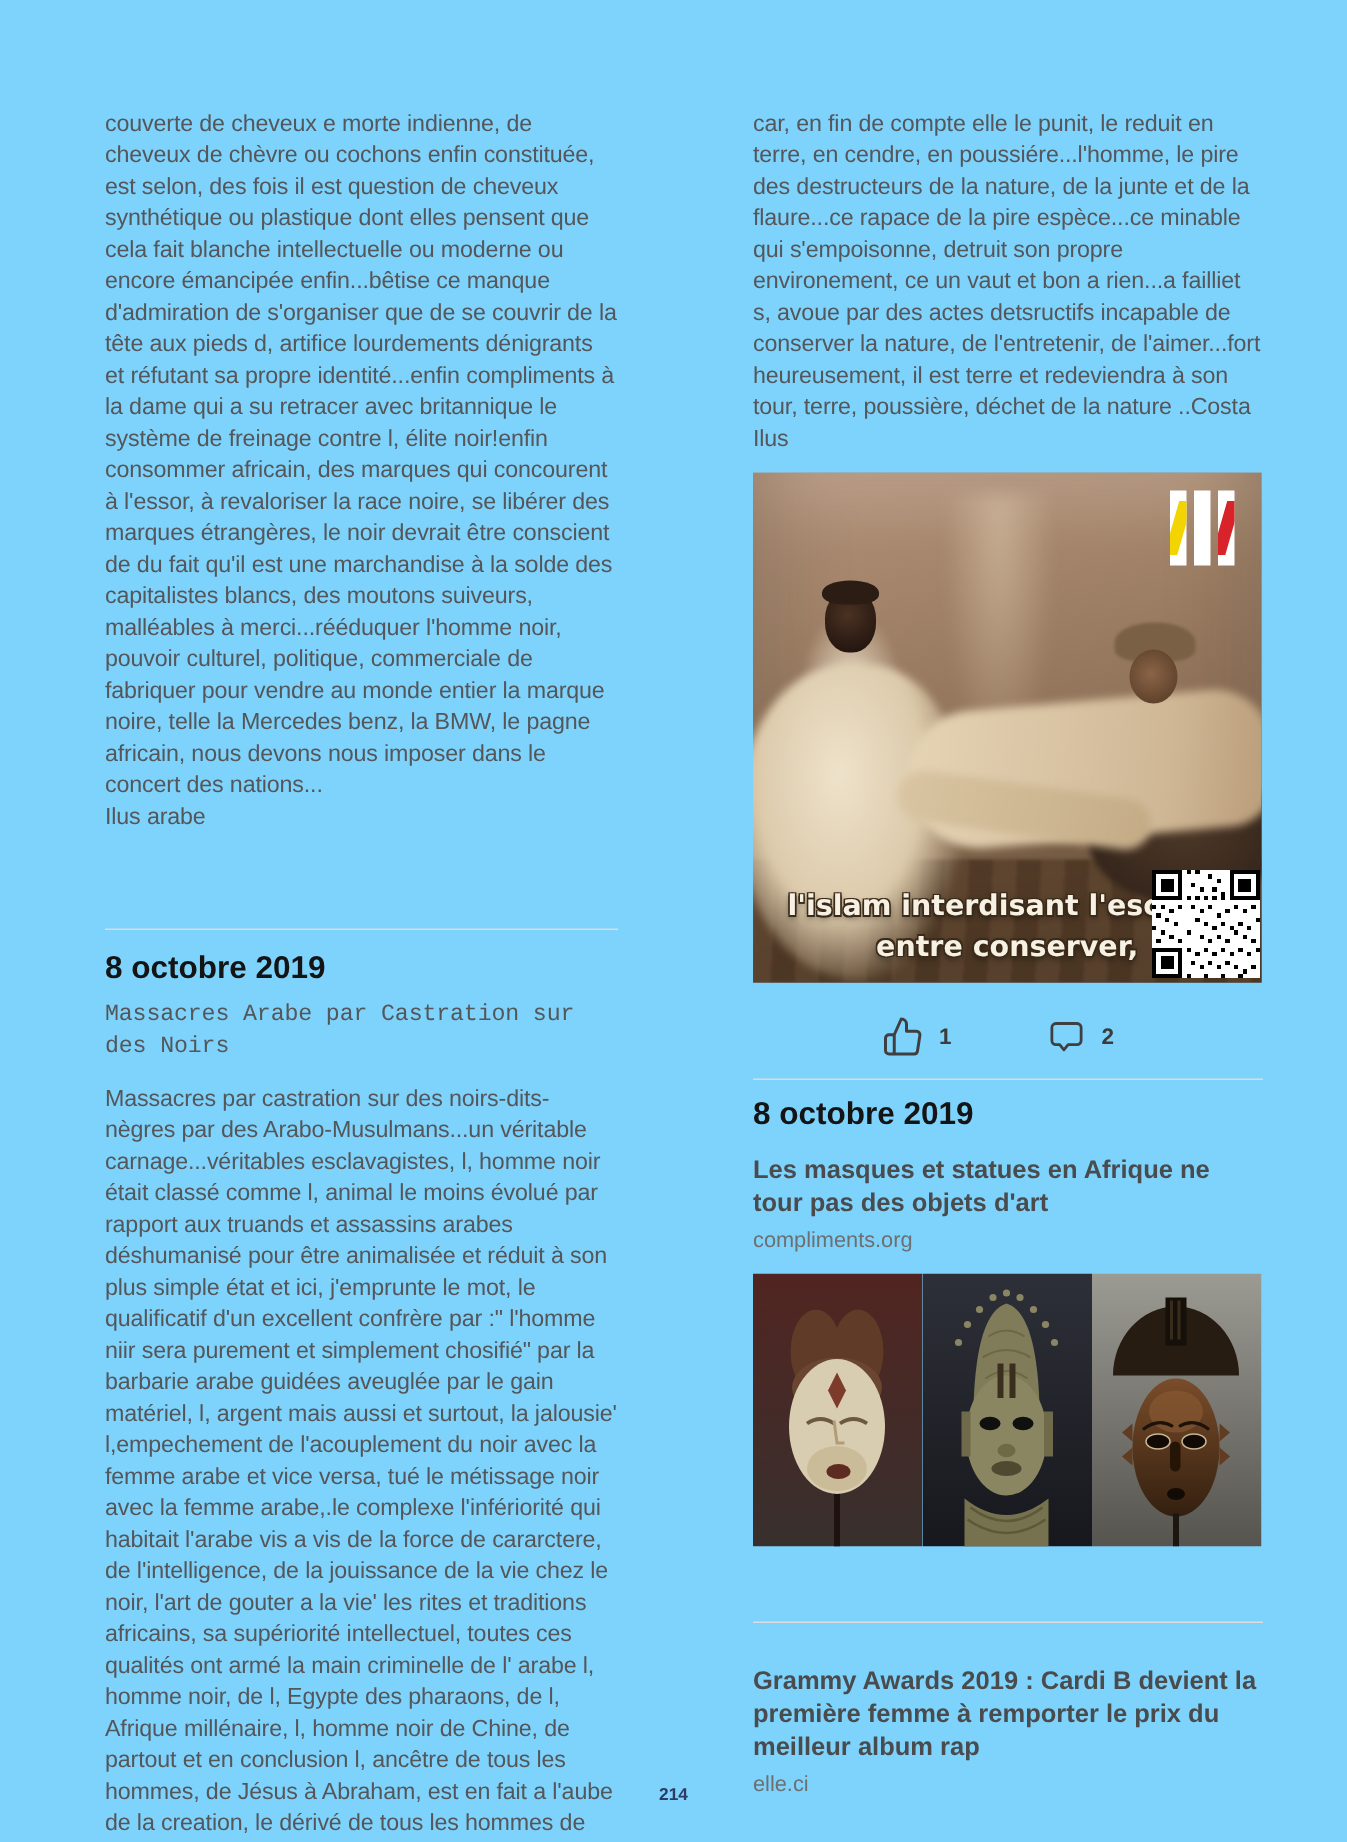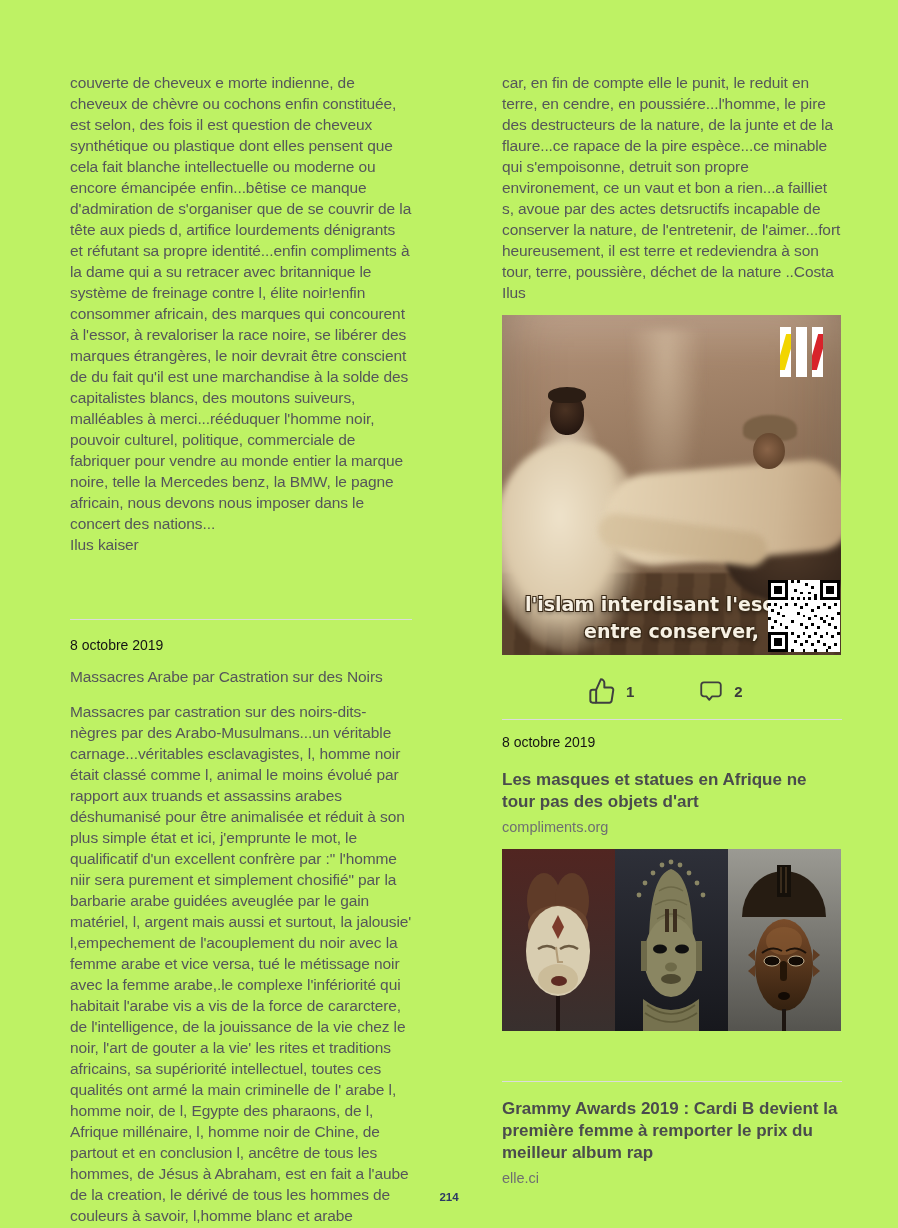--- a/index.html
+++ b/index.html
@@ -1,30 +1,30 @@
 <!DOCTYPE html>
 <html><head>
 <meta charset="utf-8">
 <style>
   * { box-sizing: border-box; }
   html,body { margin:0; padding:0; background:#fff; }
   .page {
     position:relative; width:898px; height:1228px; margin:0 auto;
-    background:#bef264; overflow:hidden;
+    background:#7dd3fc; overflow:hidden;
     font-family:"Liberation Sans","DejaVu Sans",sans-serif;
   }
   .col { position:absolute; top:72px; }
   .col-left  { left:70px;  width:342px; }
   .col-right { left:502px; width:340px; }
 
   .body-text { margin:0; font-size:15.5px; line-height:21px; color:#55565a; letter-spacing:-0.1px; }
   .signature { margin:0; }
   .divider { border:none; border-top:1px solid #dcdcdc; height:0; }
-  .date-heading { margin:0; font-size:14px; line-height:21px; font-weight:400; color:#141414; }
-  .post-subtitle { margin:10px 0 12px; }
+  .date-heading { margin:0; font-size:21px; line-height:21px; font-weight:700; color:#141414; }
+  .post-subtitle { margin:10px 0 12px;font-family:Liberation Mono, monospace; }
   .article-title { margin:0; font-size:17px; line-height:22px; font-weight:700; color:#4a4b4d; }
   .source-link { margin:5px 0 0; font-size:14.5px; line-height:19px; color:#6e6f71; }
 
   .l-div1 { margin-top:64px; }
   .l-date { margin-top:15px; }
   .l-body2 { margin-top:14px; }
 
   
   .photo {
     position:relative; margin-top:12px; width:339px; height:340px; overflow:hidden;
@@ -77,33 +77,33 @@
   .engage-count { margin-left:10px; font-size:15px; font-weight:600; color:#3c3c3c; }
   .engage-group2 { margin-left:64px; display:flex; align-items:center; }
 
   .r-div1 { margin-top:12px; }
   .r-date1 { margin-top:12px; }
   .r-title1 { margin-top:16px; }
   .masks { margin-top:12px; width:339px; height:182px; display:flex; }
   .masks .panel { width:113px; height:182px; position:relative; }
   .r-div2 { margin-top:50px; }
   .r-date2 { margin-top:12px; }
-  .r-title2 { margin-top:16px; }
+  .r-title2 { margin-top:28px; }
 
   .page-number { position:absolute; top:1191px; left:0; right:0; text-align:center;
     font-size:11.5px; font-weight:700; color:#2c3a64; }
 </style>
 </head>
 <body>
 
 <div class="page">
 
   <div class="col col-left">
     <p class="body-text">couverte de cheveux e morte indienne, de cheveux de chèvre ou cochons enfin constituée, est selon, des fois il est question de cheveux synthétique ou plastique dont elles pensent que cela fait blanche intellectuelle ou moderne ou encore émancipée enfin...bêtise ce manque d'admiration de s'organiser que de se couvrir de la tête aux pieds d, artifice lourdements dénigrants et réfutant sa propre identité...enfin compliments à la dame qui a su retracer avec britannique le système de freinage contre l, élite noir!enfin consommer africain, des marques qui concourent à l'essor, à revaloriser la race noire, se libérer des marques étrangères, le noir devrait être conscient de du fait qu'il est une marchandise à la solde des capitalistes blancs, des moutons suiveurs, malléables à merci...rééduquer l'homme noir, pouvoir culturel, politique, commerciale de fabriquer pour vendre au monde entier la marque noire, telle la Mercedes benz, la BMW, le pagne africain, nous devons nous imposer dans le concert des nations...</p>
-    <p class="body-text signature">Ilus kaiser</p>
+    <p class="body-text signature">Ilus arabe</p>
     <hr class="divider l-div1">
     <h3 class="date-heading l-date">8 octobre 2019</h3>
     <p class="body-text post-subtitle">Massacres Arabe par Castration sur des Noirs</p>
     <p class="body-text l-body2">Massacres par castration sur des noirs-dits-nègres par des Arabo-Musulmans...un véritable carnage...véritables esclavagistes, l, homme noir était classé comme l, animal le moins évolué par rapport aux truands et assassins arabes déshumanisé pour être animalisée et réduit à son plus simple état et ici, j'emprunte le mot, le qualificatif d'un excellent confrère par :" l'homme niir sera purement et simplement chosifié" par la barbarie arabe guidées aveuglée par le gain matériel, l, argent mais aussi et surtout, la jalousie' l,empechement de l'acouplement du noir avec la femme arabe et vice versa, tué le métissage noir avec la femme arabe,.le complexe l'infériorité qui habitait l'arabe vis a vis de la force de cararctere, de l'intelligence, de la jouissance de la vie chez le noir, l'art de gouter a la vie' les rites et traditions africains, sa supériorité intellectuel, toutes ces qualités ont armé la main criminelle de l' arabe l, homme noir, de l, Egypte des pharaons, de l, Afrique millénaire, l, homme noir de Chine, de partout et en conclusion l, ancêtre de tous les hommes, de Jésus à Abraham, est en fait a l'aube de la creation, le dérivé de tous les hommes de couleurs à savoir, l,homme blanc et arabe lesquels vont se retournés pour poignarder, tuer, assassiner sont grand père, en l'occurrence, "l'homme noir" par ignardise, illettrisme, idiotie, immaturité, traîtrise, sauvagerie, cannibalisme de vorace, sarcasme... par desamour, désaveu...l'homme a arrache à la nature ces lois millénaires sans pour autant réussir à la dominer</p>
   </div>
 
   <div class="col col-right">
     <p class="body-text">car, en fin de compte elle le punit, le reduit en terre, en cendre, en poussiére...l'homme, le pire des destructeurs de la nature, de la junte et de la flaure...ce rapace de la pire espèce...ce minable qui s'empoisonne, detruit son propre environement, ce un vaut et bon a rien...a failliet s, avoue par des actes detsructifs incapable de conserver la nature, de l'entretenir, de l'aimer...fort heureusement, il est terre et redeviendra à son tour, terre, poussière, déchet de la nature ..Costa Ilus</p>
 
     <div class="photo">

